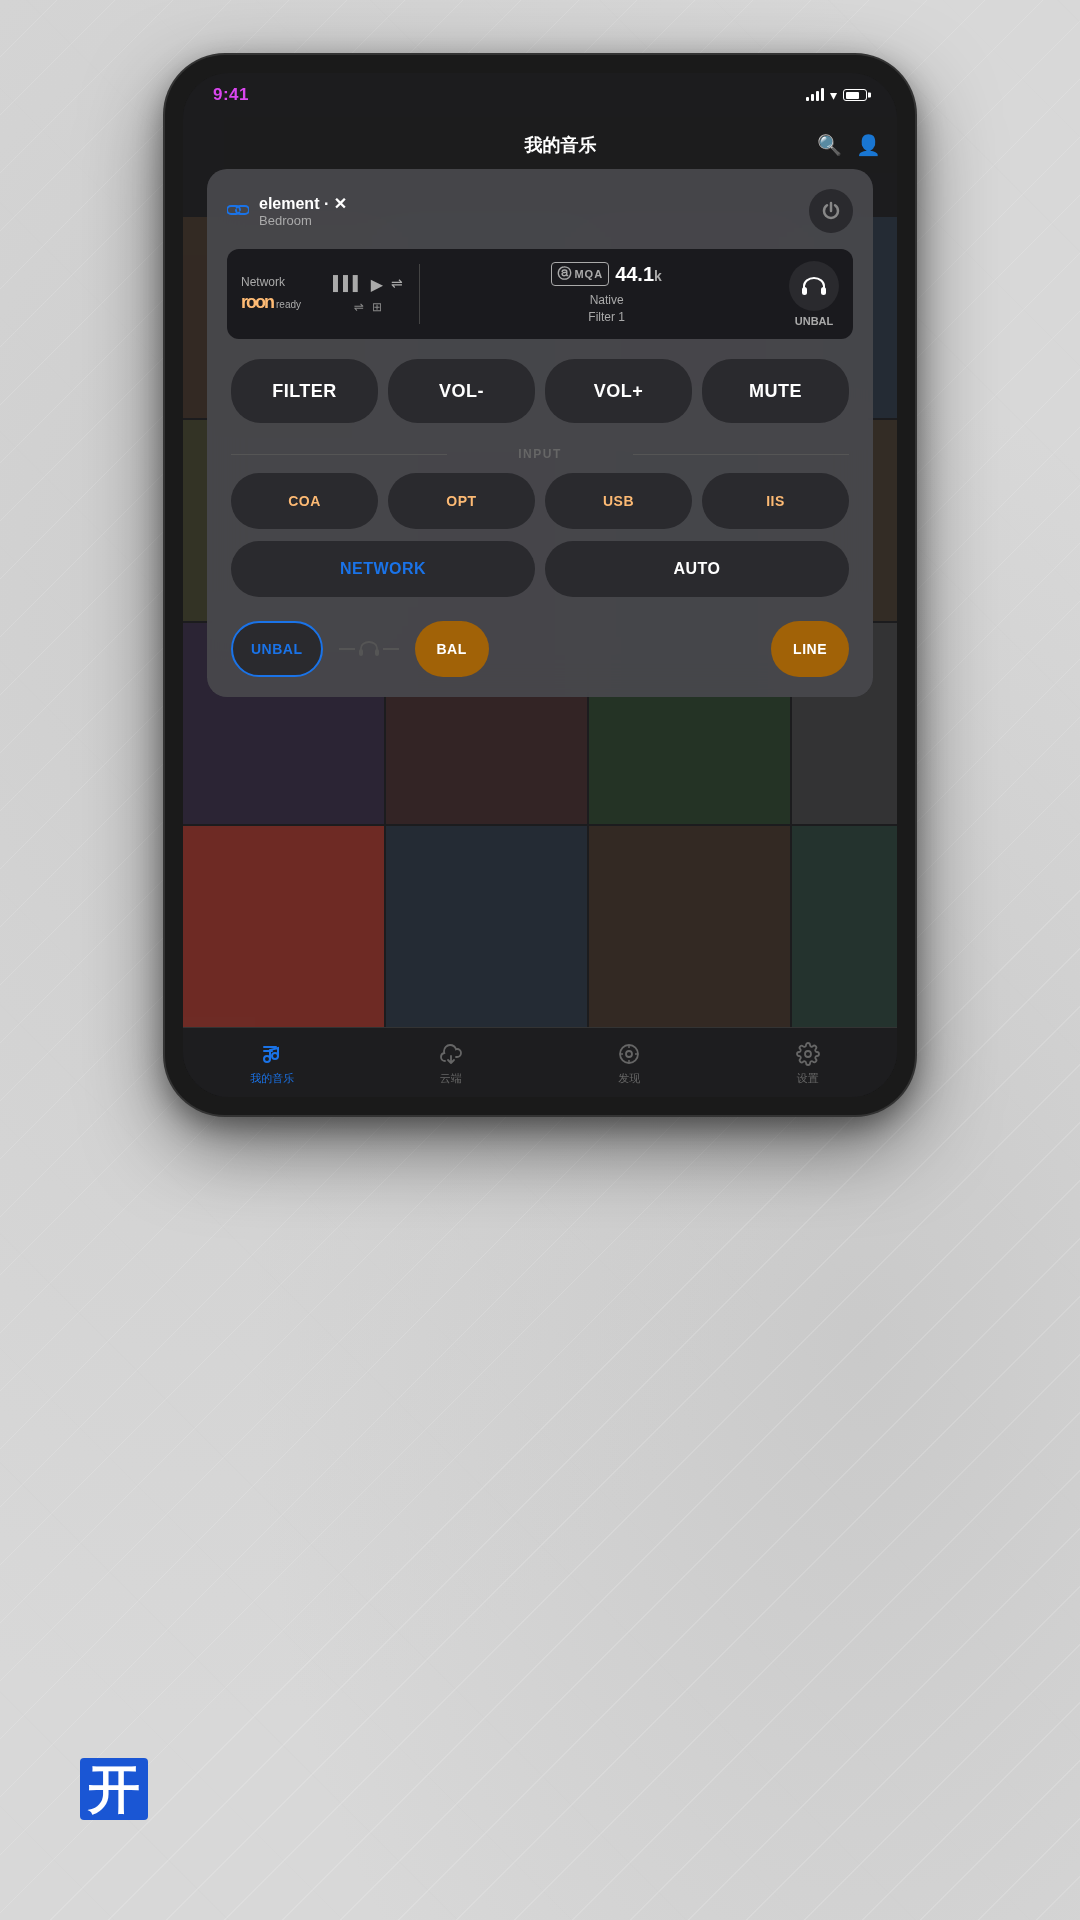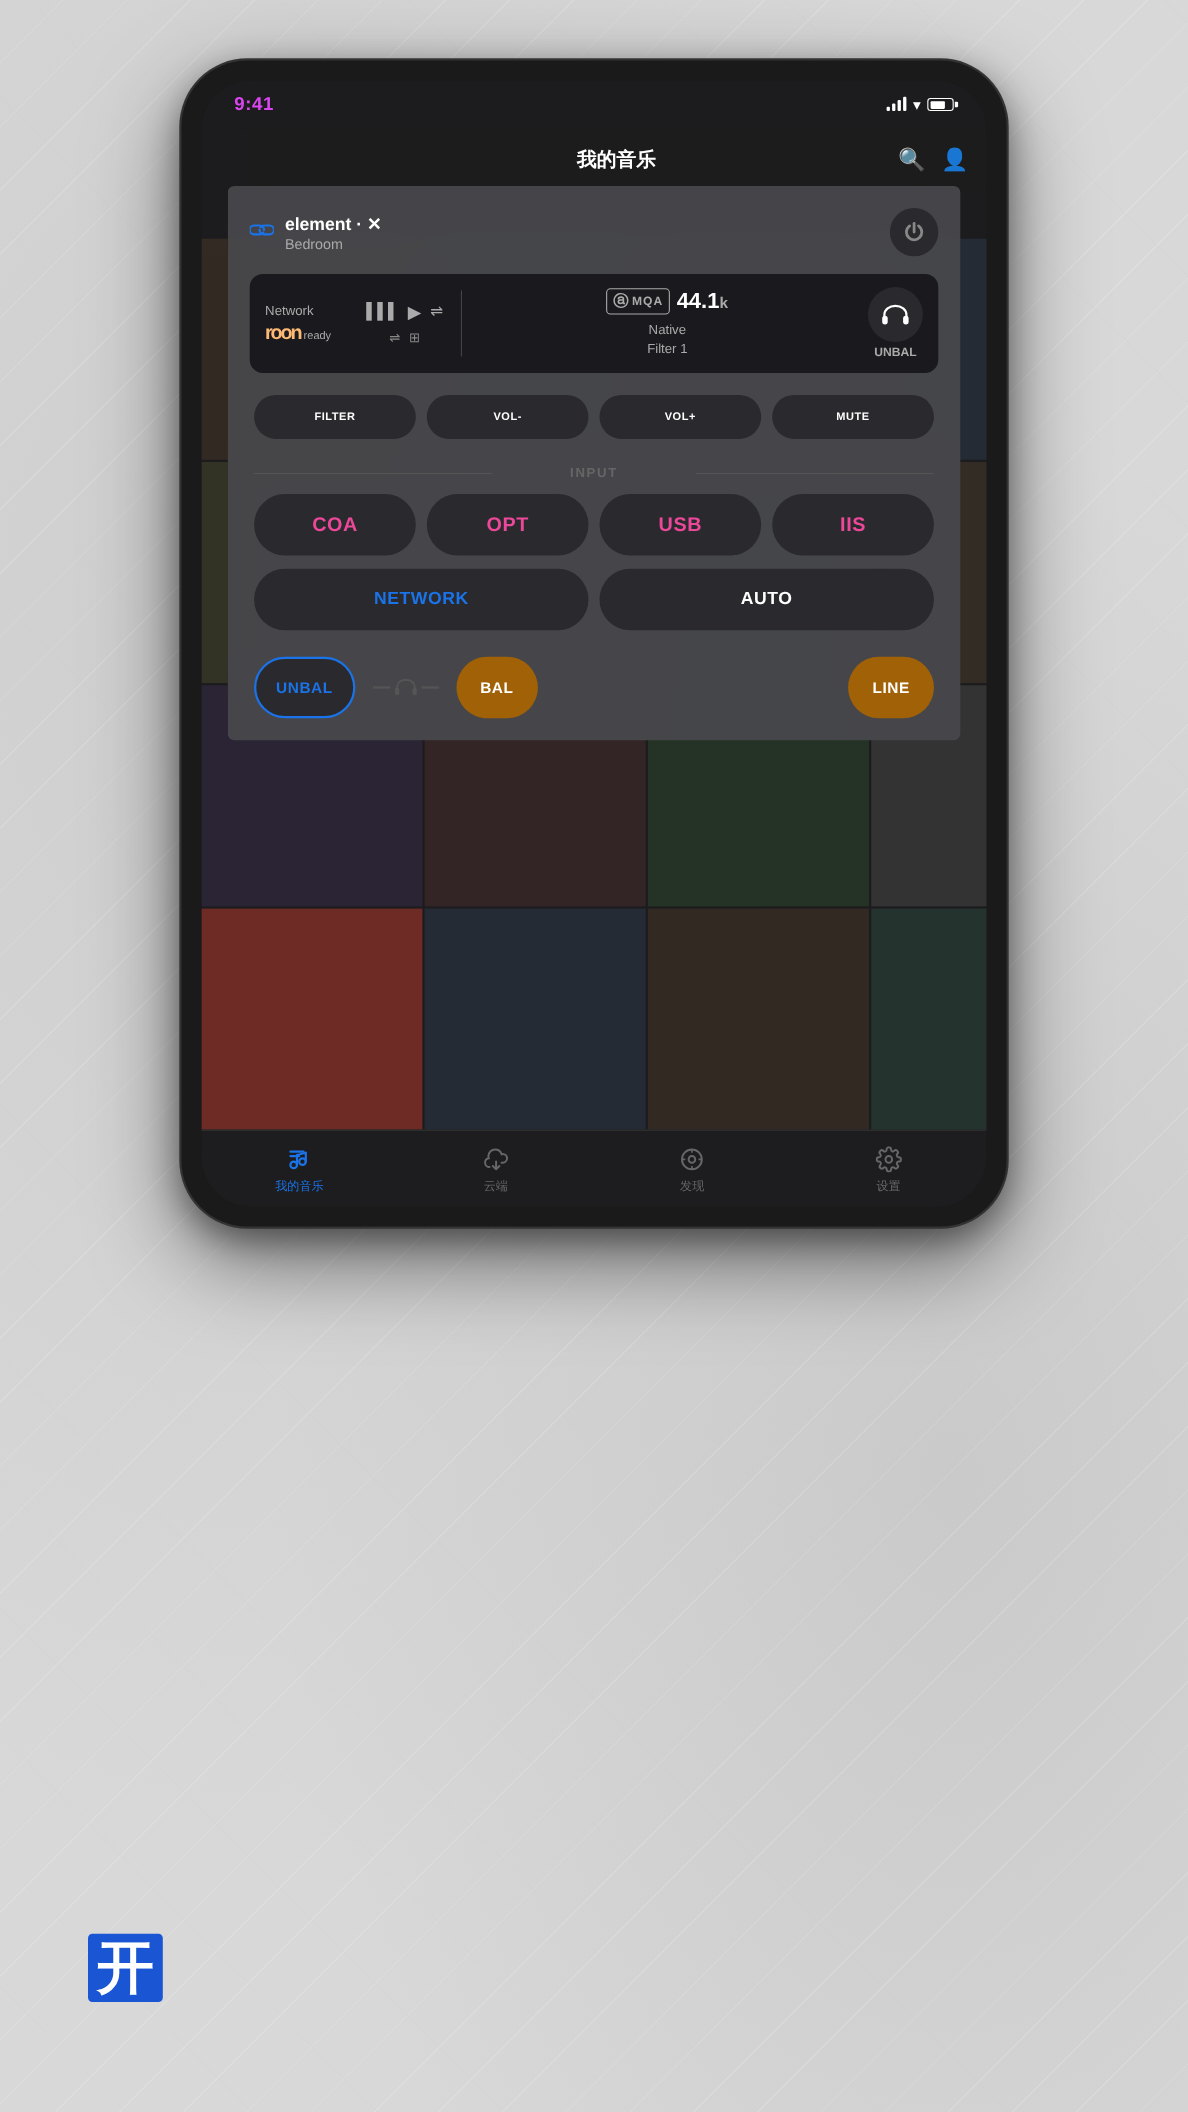--- a/index.html
+++ b/index.html
@@ -257,21 +257,21 @@
       color: #1a73e8;
     }
 
     
     .overlay-card {
       position: absolute;
       top: 52px;
       left: 24px;
       right: 24px;
       background: rgba(72,72,76,0.95);
-      border-radius: 6px;
+      border-radius: 20px;
       padding: 20px;
       z-index: 10;
       backdrop-filter: blur(20px);
     }
 
     
     .card-header {
       display: flex;
       align-items: center;
       justify-content: space-between;
@@ -457,26 +457,26 @@
     
     .top-buttons {
       display: flex;
       justify-content: space-between;
       margin-bottom: 24px;
       gap: 10px;
     }
 
     .ctrl-btn {
       flex: 1;
-      height: 40px;
+      height: 64px;
       border-radius: 30px;
       background: #2a2a2e;
       border: none;
       color: #fff;
-      font-size: 10px;
+      font-size: 18px;
       font-weight: 600;
       cursor: pointer;
       letter-spacing: 0.5px;
     }
 
     
     .section-label {
       text-align: center;
       color: #666;
       font-size: 12px;
@@ -505,22 +505,22 @@
       gap: 10px;
       margin-bottom: 12px;
     }
 
     .input-btn {
       flex: 1;
       height: 56px;
       border-radius: 30px;
       background: #2a2a2e;
       border: none;
-      color: #ec4899;
-      font-size: 18px;
+      color: #fdba74;
+      font-size: 14px;
       font-weight: 600;
       cursor: pointer;
       letter-spacing: 0.5px;
     }
 
     .network-auto-row {
       display: flex;
       gap: 10px;
       margin-bottom: 24px;
     }

